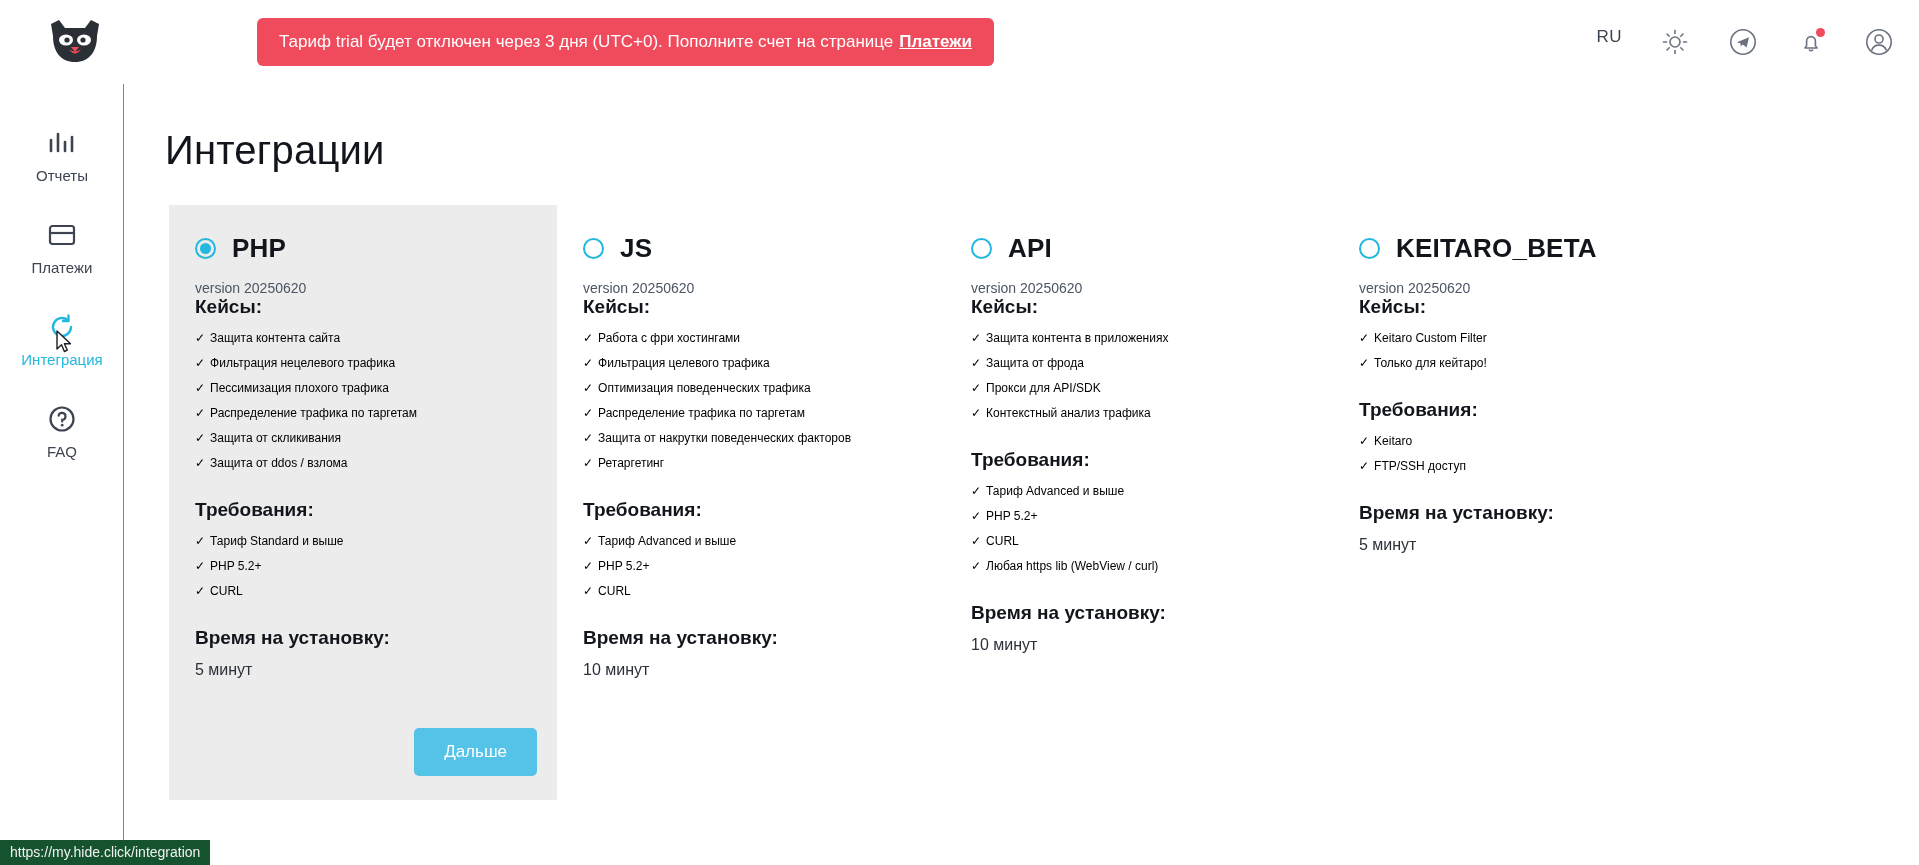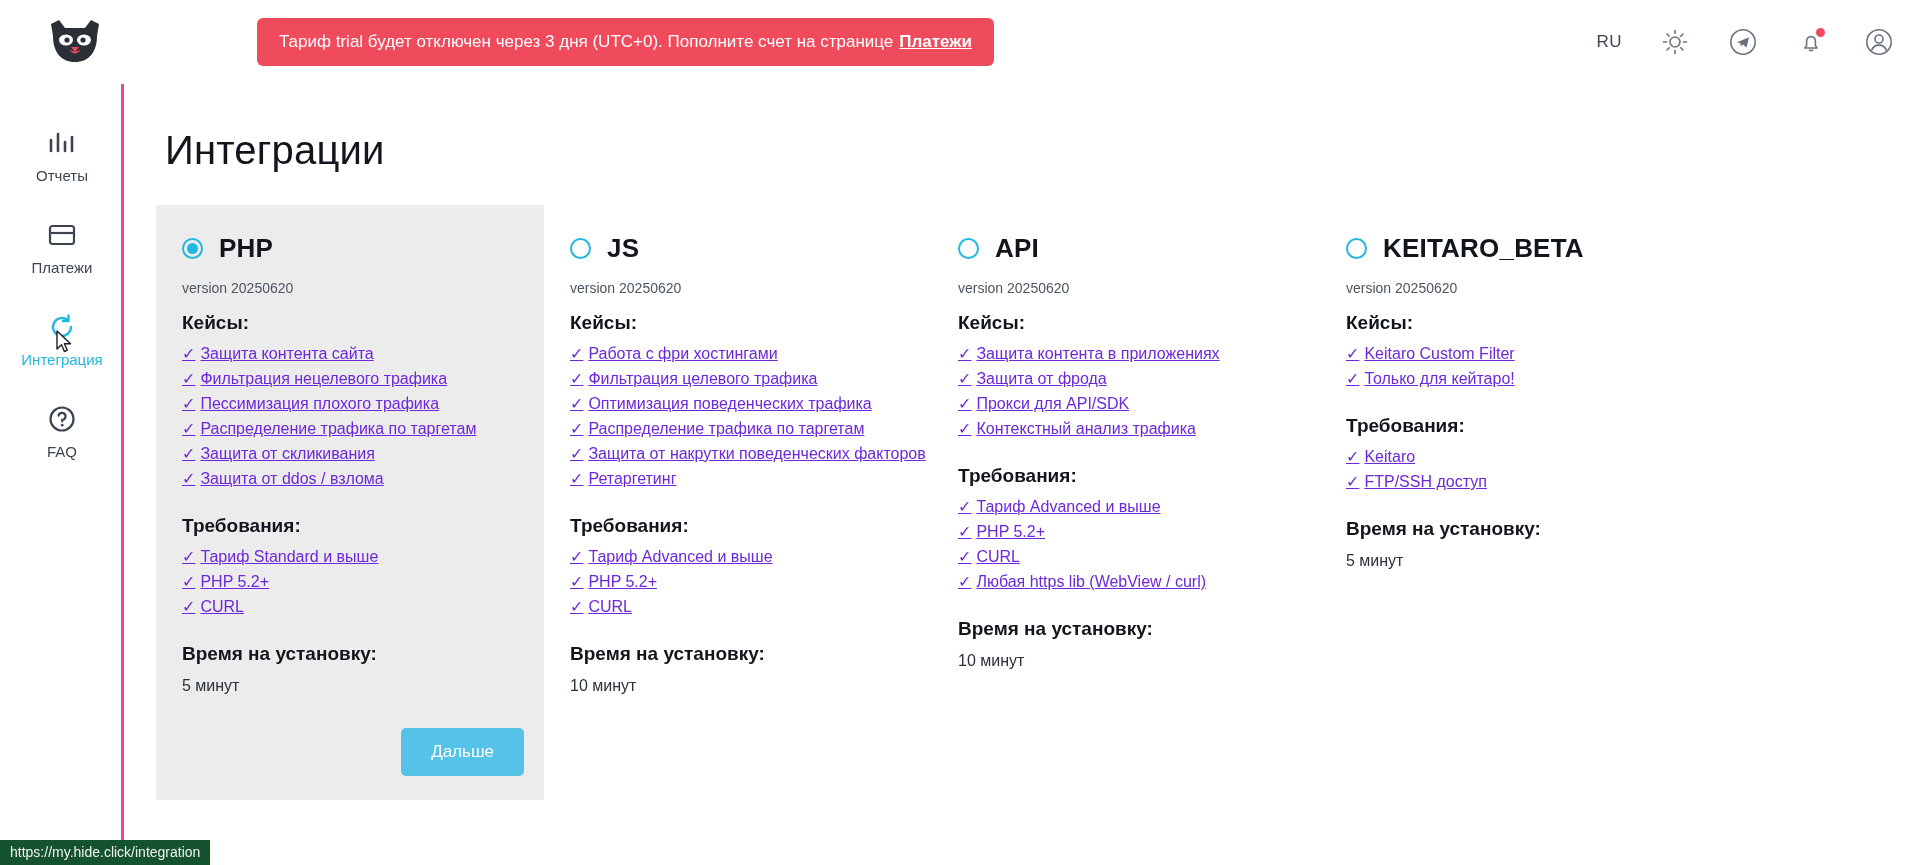--- a/index.html
+++ b/index.html
@@ -47,21 +47,21 @@
   }
   .alert-banner .alert-link {
     color: #ffffff;
     text-decoration: underline;
     font-weight: bold;
     margin-left: 6px;
   }
 
   .topbar-right {
     display: flex;
-    align-items: center;
+    align-items: flex-start;
     gap: 38px;
     margin-left: auto;
     margin-right: 38px;
   }
   .lang-switch {
     font-size: 17px;
     color: #3d4451;
     letter-spacing: .5px;
   }
   .icon-btn {
@@ -82,21 +82,21 @@
     background: #ef4b5c;
   }
 
   
   .sidebar {
     position: absolute;
     top: 84px; left: 0;
     width: 124px;
     height: 781px;
     background: #ffffff;
-    border-right: 3px solid #ec4899;
+    border-right: 1px solid #ec4899;
     padding-top: 24px;
   }
   .side-item {
     width: 124px;
     height: 92px;
     display: flex;
     flex-direction: column;
     align-items: center;
     justify-content: center;
     gap: 8px;
@@ -132,21 +132,21 @@
     font-size: 40px;
     font-weight: normal;
     color: #12161c;
     margin: 44px 0 0 40px;
     letter-spacing: .2px;
   }
 
   .cards {
     display: flex;
     margin-top: 32px;
-    padding-left: 31px;
+    padding-left: 44px;
   }
   .card {
     width: 388px;
     padding: 28px 26px 30px 26px;
     position: relative;
   }
   .card.selected {
     background: #ececec;
     min-height: 595px;
   }
@@ -173,36 +173,34 @@
   }
   .card-title {
     font-size: 26px;
     font-weight: bold;
     color: #12161c;
     letter-spacing: .2px;
   }
   .card-version {
     font-size: 14px;
     color: #4b5563;
-    margin-bottom: 16px;
   }
   .sec-title {
     font-size: 19px;
     font-weight: bold;
     color: #12161c;
     margin-bottom: 8px;
   }
   .sec-title.spaced { margin-top: 24px; }
   .feat {
-    font-size: 16px;
-    color: #6d28d9;
+    font-size: 12px;
+    color: #000000;
     line-height: 24px;
     margin-bottom: 1px;
     white-space: nowrap;
-    text-decoration: underline;
   }
   .feat .chk { margin-right: 5px; }
   .plain {
     font-size: 16px;
     color: #2b313a;
     line-height: 24px;
     margin-top: 9px;
   }
   .next-btn {
     position: absolute;

